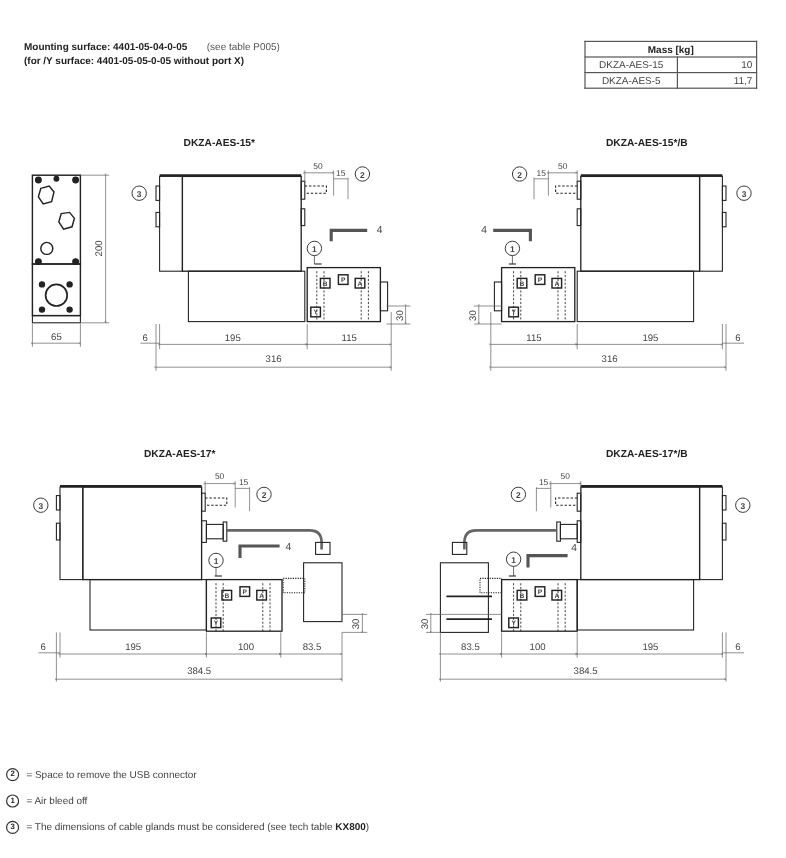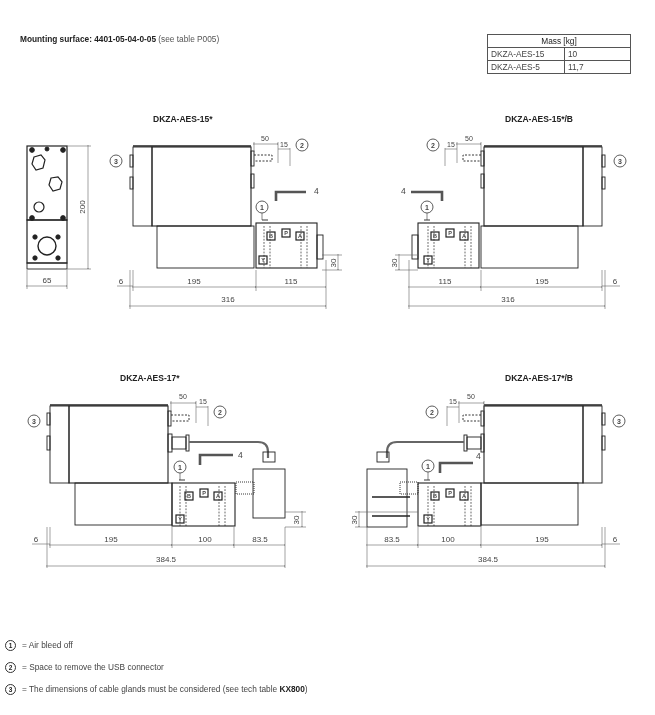--- a/index.html
+++ b/index.html
@@ -1,44 +1,45 @@
 <!DOCTYPE html>
 <html><head>
 <meta charset="utf-8">
 <style>
   * { margin: 0; padding: 0; box-sizing: border-box; }
   html, body { width: 655px; height: 715px; background: #ffffff; overflow: hidden; }
   body { position: relative; font-family: "Liberation Sans", sans-serif; color: #1a1a1a; }
 
   .header { position: absolute; left: 20px; top: 34px; font-size: 8.3px; line-height: 11px; font-weight: bold; color: #222; }
-  .header .light { font-weight: normal; color: #555; }
+  .header .light { font-weight: normal; color: #555; margin-left: 14px; }
 
   .mass-table { position: absolute; left: 487px; top: 34px; border-collapse: collapse; font-size: 8.3px; }
   .mass-table th, .mass-table td { border: 1px solid #555; height: 13px; padding: 0 3px; }
-  .mass-table th { text-align: center; font-weight: normal; color: #222; }
+  .mass-table th { text-align: center; font-weight: bold; color: #222; }
   .mass-table td { color: #444; }
-  .mass-table td.model { width: 77px; text-align: left; }
-  .mass-table td.val { width: 66px; text-align: left; }
+  .mass-table td.model { width: 77px; text-align: center; }
+  .mass-table td.val { width: 66px; text-align: right; }
 
   .view-title { position: absolute; font-size: 8.5px; font-weight: bold; color: #222; }
 
   svg.drawing { position: absolute; left: 0; top: 0; }
   svg text { font-family: "Liberation Sans", sans-serif; fill: #444; }
 
   .legend { position: absolute; left: 5px; top: 634px; font-size: 8.3px; color: #444; }
   .legend-row { display: flex; align-items: center; height: 22px; }
   .legend-num { width: 11px; height: 11px; border: 1px solid #333; border-radius: 50%; font-size: 6.5px; font-weight: bold;
                 display: flex; align-items: center; justify-content: center; color: #222; margin-right: 6px; }
   .legend-text b { color: #222; }
 </style>
 </head>
 <body>
 
 <div class="header">
   <div><span>Mounting surface: 4401-05-04-0-05</span><span class="light"> (see table P005)</span></div>
+  <div>(for /Y surface: 4401-05-05-0-05 without port X)</div>
 </div>
 
 <table class="mass-table">
   <tbody>
       <tr>
         <th colspan="2">Mass [kg]</th>
       </tr>
   <tr>
     <td class="model">DKZA-AES-15</td>
     <td class="val">10</td>
@@ -398,24 +399,24 @@
     <text x="180" y="521">Y</text>
     <text x="435" y="498">B</text>
     <text x="450" y="495">P</text>
     <text x="464" y="498">A</text>
     <text x="428" y="521">Y</text>
   </g>
 </svg>
 
 <div class="legend">
   <div class="legend-row">
+    <span class="legend-num">2</span>
+    <span class="legend-text">= Space to remove the USB connector</span>
+  </div>
+  <div class="legend-row">
     <span class="legend-num">1</span>
     <span class="legend-text">= Air bleed off</span>
-  </div>
-  <div class="legend-row">
-    <span class="legend-num">2</span>
-    <span class="legend-text">= Space to remove the USB connector</span>
   </div>
   <div class="legend-row">
     <span class="legend-num">3</span>
     <span class="legend-text"><span>= The dimensions of cable glands must be considered (see tech table </span><b>KX800</b><span>)</span></span>
   </div>
 </div>
 
 </body></html>

